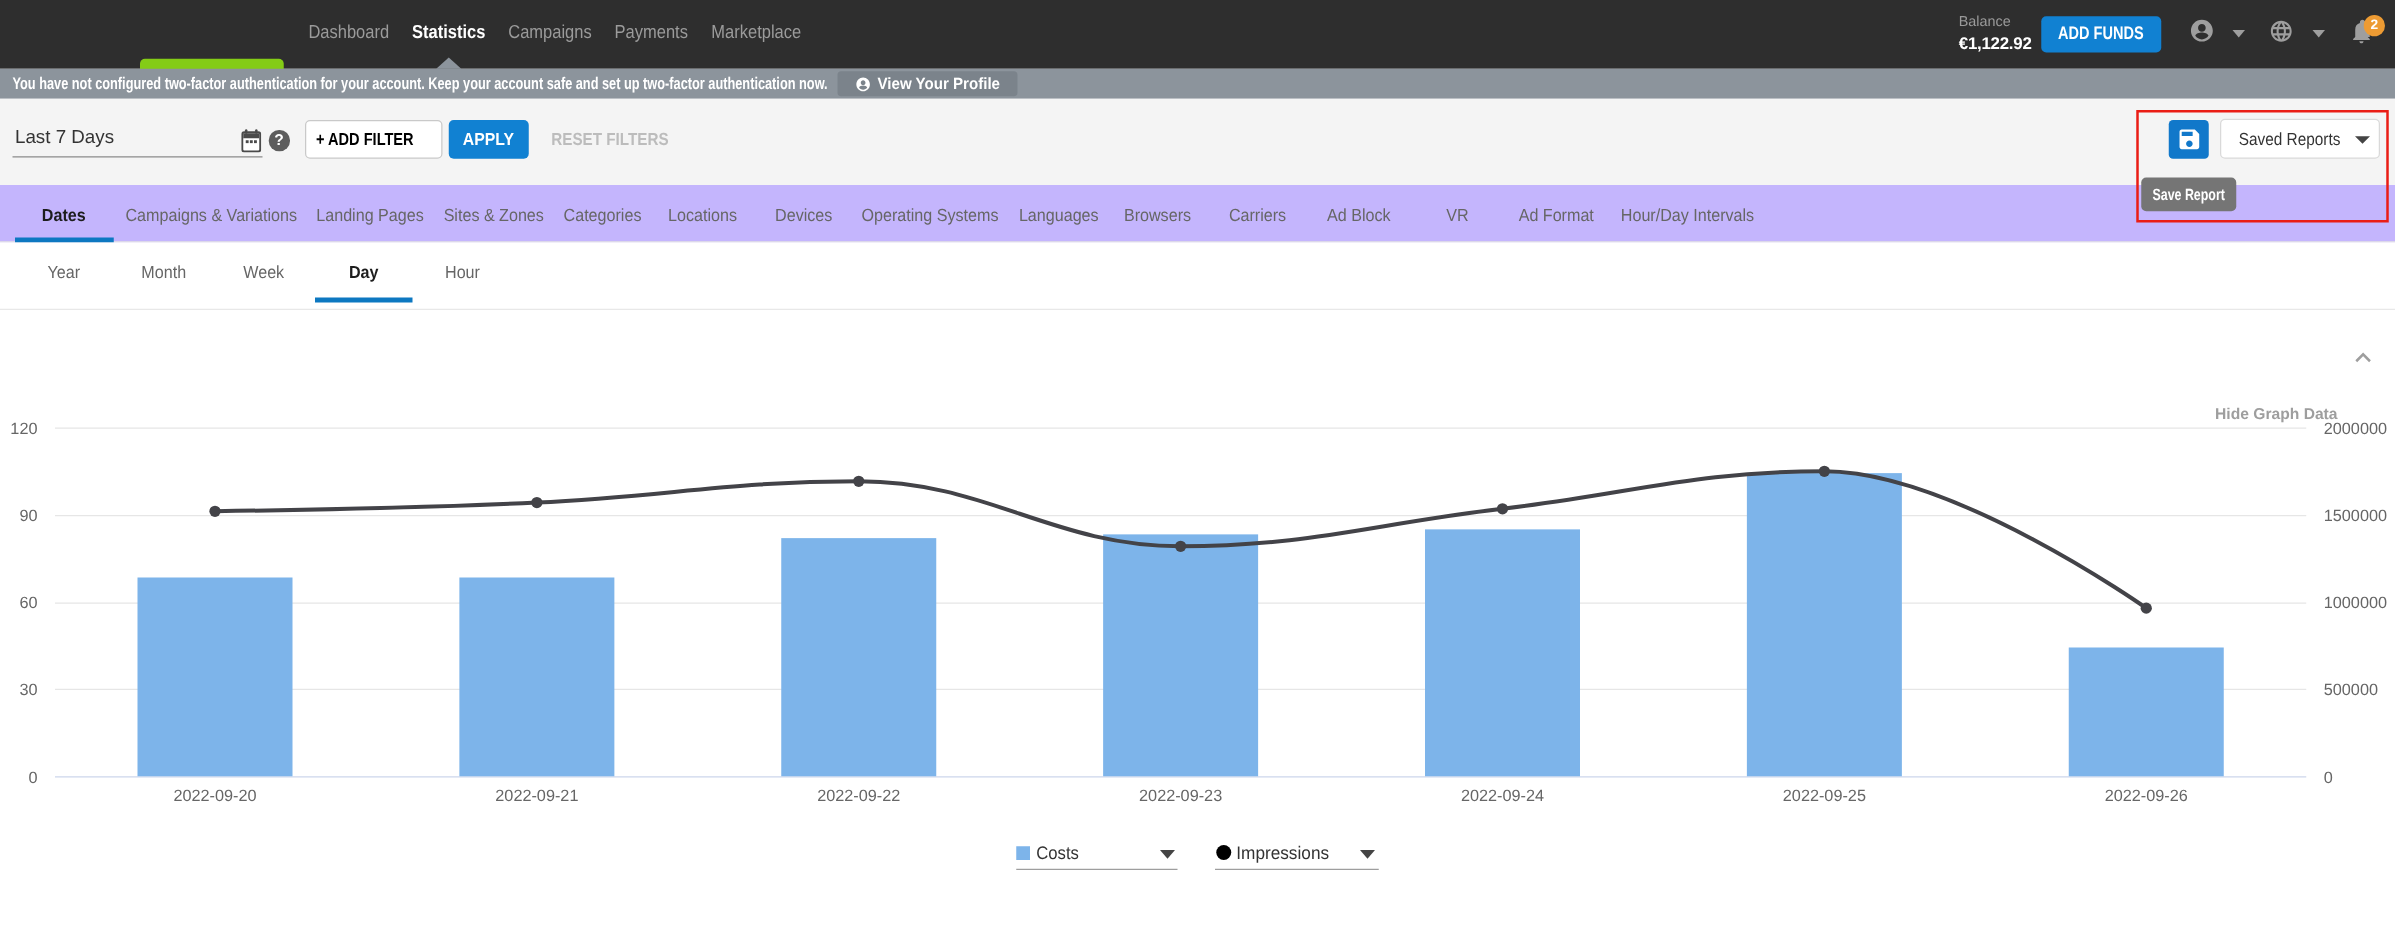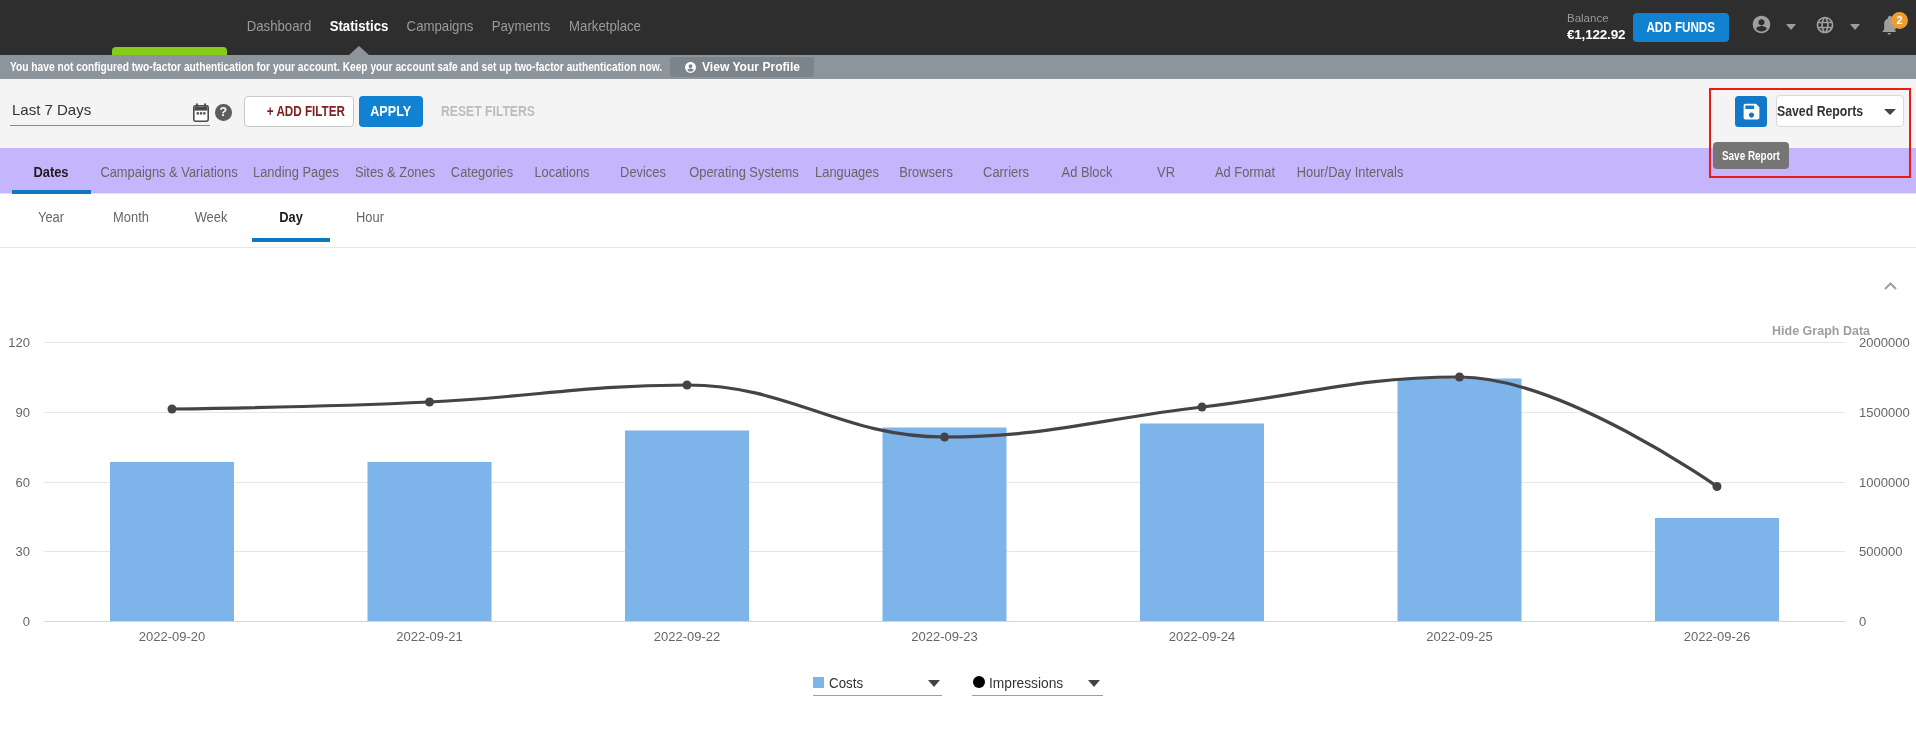--- a/index.html
+++ b/index.html
@@ -21,26 +21,26 @@
 #badge { position:absolute; left:1891px; top:12px; width:17px; height:17px; border-radius:50%; background:#ed9b33; color:#fff; font-size:11px; font-weight:bold; text-align:center; line-height:17px; }
 
 #notifbar { position:absolute; left:0; top:55px; width:1916px; height:24px; background:#8c949c; }
 #notifbar .msg { position:absolute; left:10px; top:0; height:24px; line-height:24px; color:#fff; font-size:13.5px; font-weight:bold; }
 #profbtn { position:absolute; left:670px; top:57px; width:144px; height:20px; background:#7b838b; border-radius:3px; color:#fff;text-decoration:underline; }
 #profbtn .txt { position:absolute; left:32px; top:0; height:20px; line-height:20px; font-size:13px; font-weight:bold; }
 
 #filterbar { position:absolute; left:0; top:79px; width:1916px; height:69px; background:#f4f4f4; }
 #datefield { position:absolute; left:10px; top:96px; width:200px; height:30px; border-bottom:1px solid #8a8a8a; color:#333; font-size:15px; line-height:28px; padding-left:2px; }
 #helpq { position:absolute; left:215px; top:104px; width:16.5px; height:16.5px; border-radius:50%; background:#5d5d5d; color:#fff; font-size:12.5px; font-weight:bold; text-align:center; line-height:16.5px; }
-#addfilter { position:absolute; left:244px; top:96px; width:110px; height:31px; background:#fff; border:1px solid #c9c9c9; border-radius:4px; color:#7f1d1d; font-size:14px; font-weight:bold; text-align:right; line-height:29px; }
+#addfilter { position:absolute; left:244px; top:96px; width:110px; height:31px; background:#fff; border:1px solid #c9c9c9; border-radius:4px; color:#000000; font-size:14px; font-weight:bold; text-align:left; line-height:29px; }
 #applybtn { position:absolute; left:359px; top:96px; width:64px; height:31px; background:#1181d2; border-radius:4px; color:#fff; font-size:14px; font-weight:bold; text-align:center; line-height:31px; }
 #resetf { position:absolute; left:441px; top:96px; height:31px; line-height:31px; color:#bcbcbc; font-size:14px; font-weight:bold; }
 #redbox { position:absolute; left:1709px; top:88px; width:202px; height:90px; border:2.5px solid #ea1d15; z-index:9; }
 #saveicon { position:absolute; left:1735px; top:96px; width:32px; height:31px; background:#1178ca; border-radius:3.5px; }
-#savedreports { position:absolute; left:1776px; top:95px; width:128px; height:32px; background:#fff; border:1px solid #d9d9d9; border-radius:4px; color:#333; font-size:14px; font-weight:bold; line-height:30px; }
+#savedreports { position:absolute; left:1776px; top:95px; width:128px; height:32px; background:#fff; border:1px solid #d9d9d9; border-radius:4px; color:#333; font-size:14px; font-weight:normal; line-height:30px; padding-left:14px; }
 #savedreports .car { position:absolute; right:7px; top:13px; width:0; height:0; border-left:6px solid transparent; border-right:6px solid transparent; border-top:6.5px solid #444; }
 #tooltip { position:absolute; left:1713px; top:142px; width:76px; height:27px; background:#757575; border-radius:4px; color:#fff; font-size:13px; font-weight:bold; text-align:left; line-height:27px; z-index:10; }
 
 #tabs1 { position:absolute; left:0; top:148px; width:1916px; height:46px; background:#c4b5fd; border-bottom:1px solid #e4e4e4; }
 .tab1 { position:absolute; top:0; height:49px; line-height:49px; color:#666; font-size:14px; transform:translateX(-50%) scaleX(0.92); white-space:nowrap; }
 .tab1.active { color:#1d1d1d; font-weight:bold; }
 #ink1 { position:absolute; left:12px; top:42px; width:79px; height:4px; background:#0d78c1; }
 #tabs2 { position:absolute; left:0; top:194px; width:1916px; height:54px; background:#fff; border-bottom:1px solid #e8e8e8; }
 .tab2 { position:absolute; top:2px; height:43px; line-height:43px; color:#666; font-size:14px; transform:translateX(-50%) scaleX(0.92); white-space:nowrap; }
 .tab2.active { color:#1d1d1d; font-weight:bold; }

